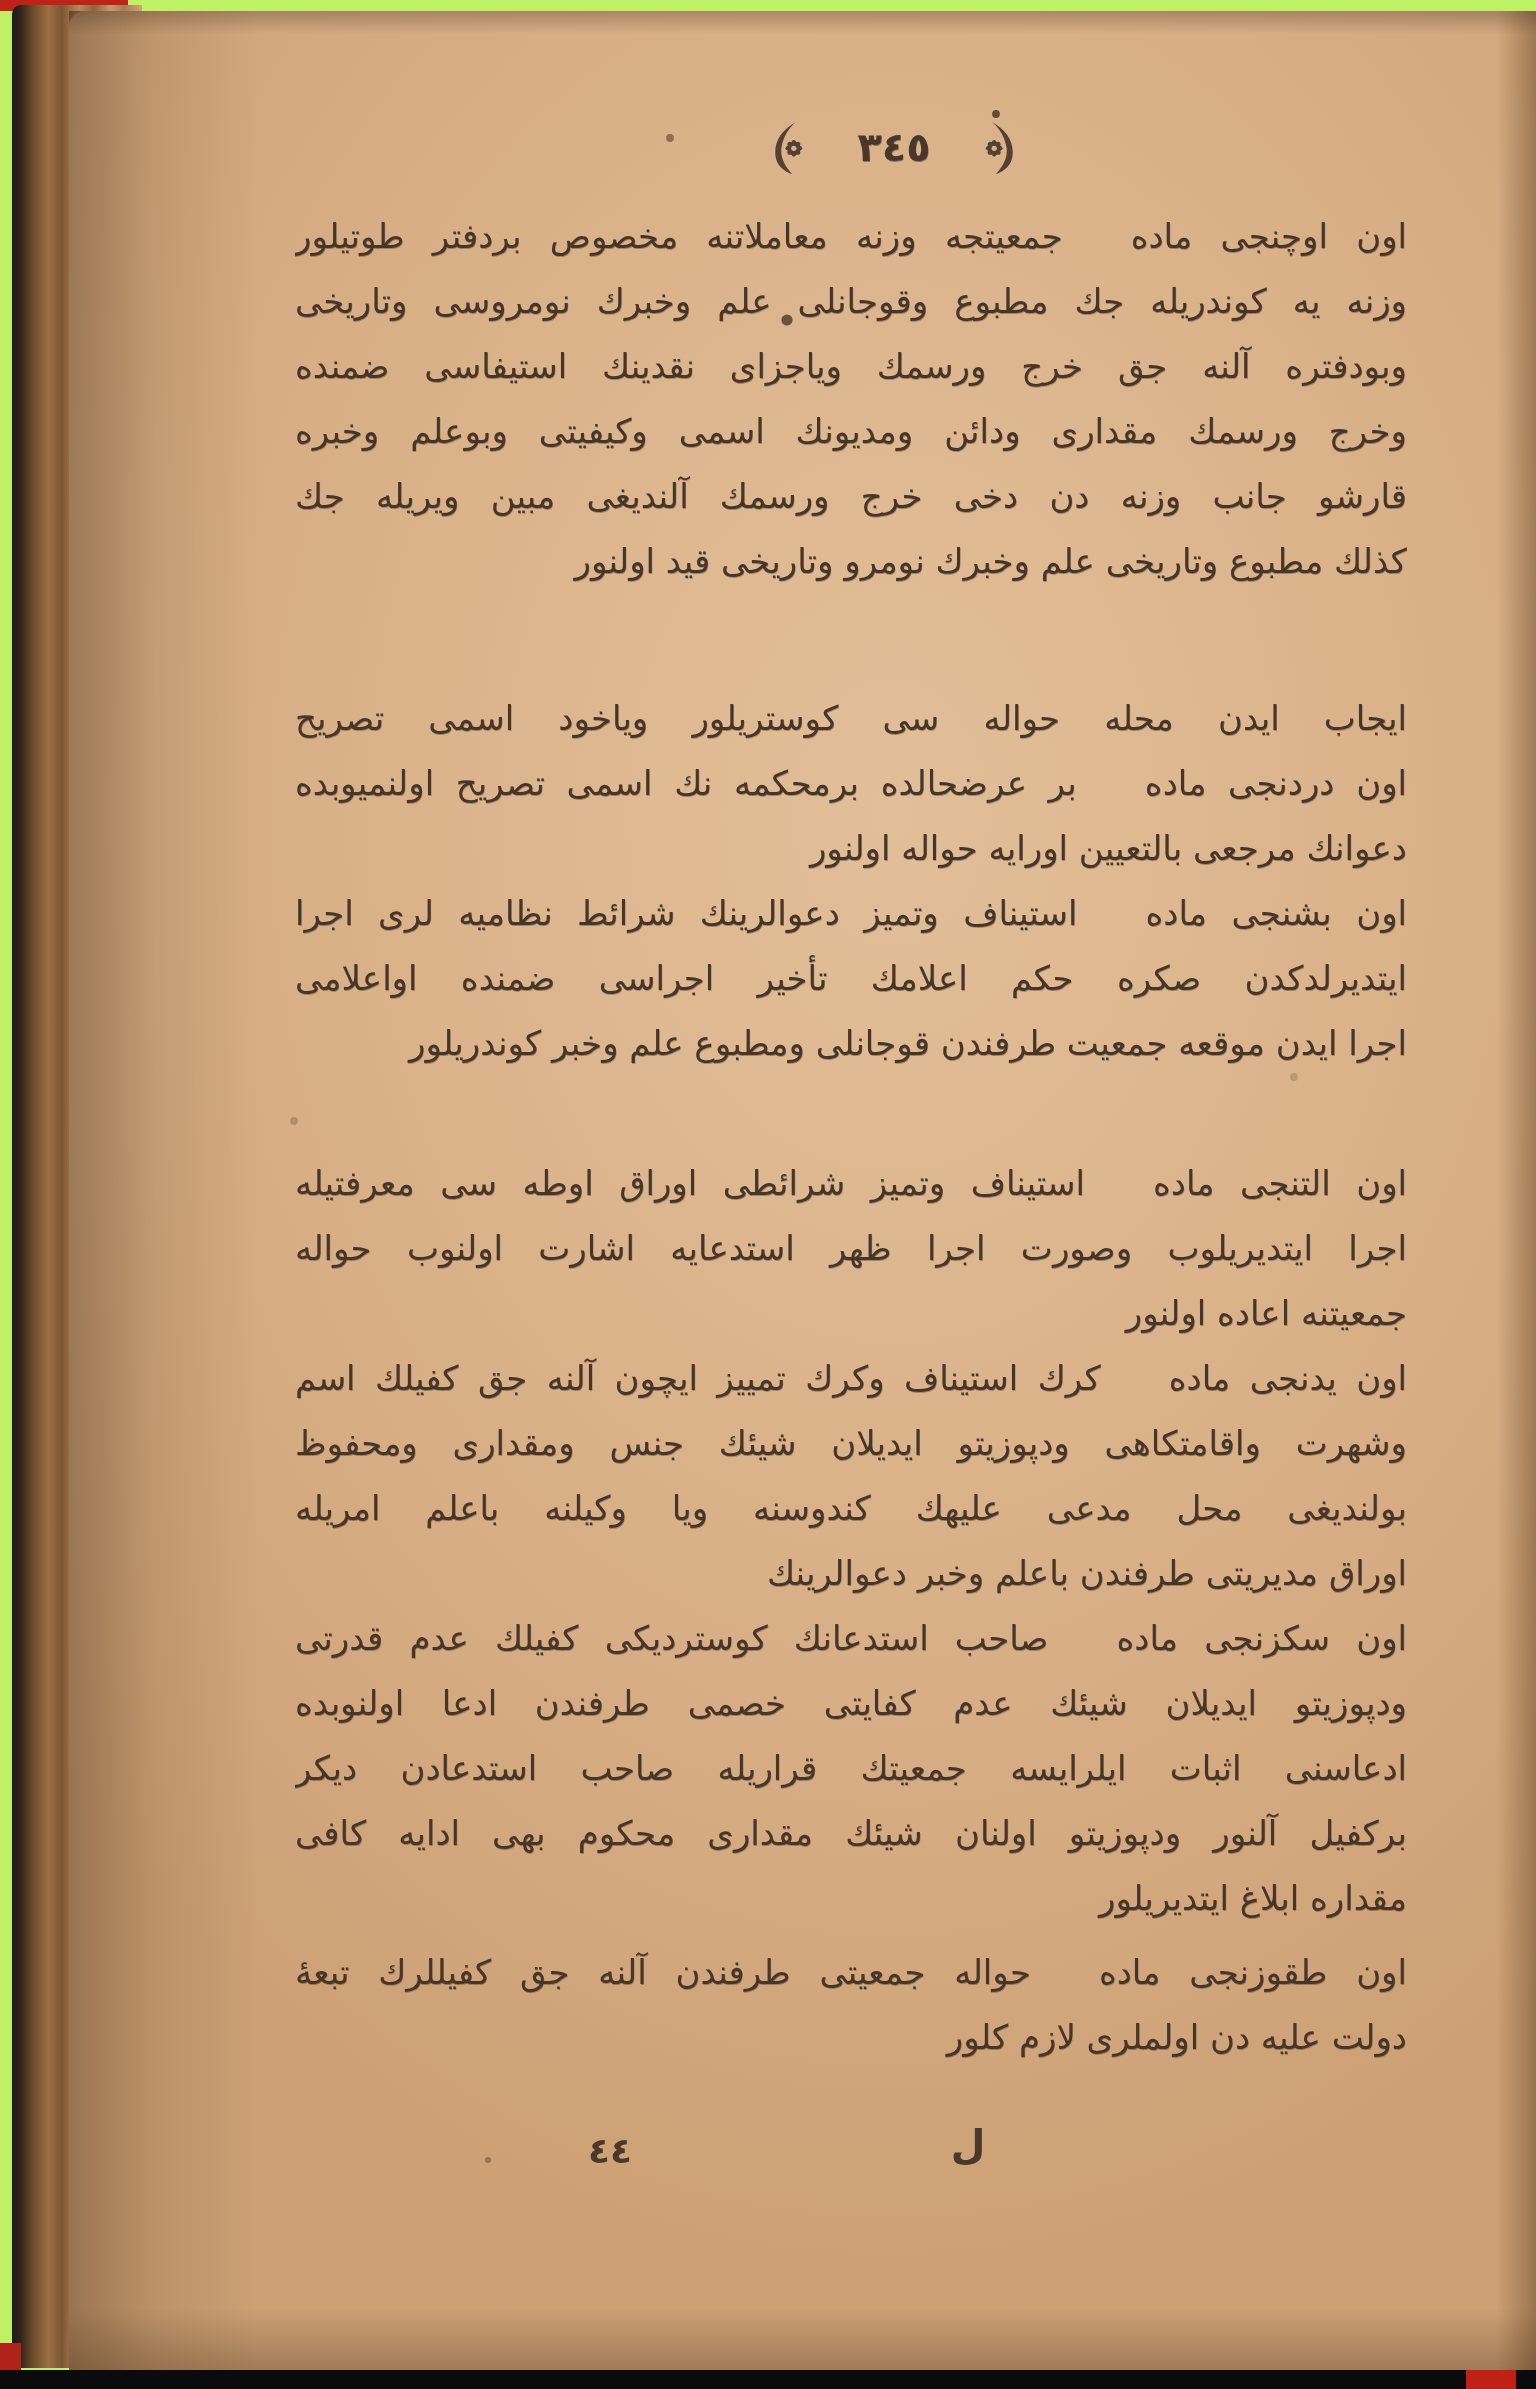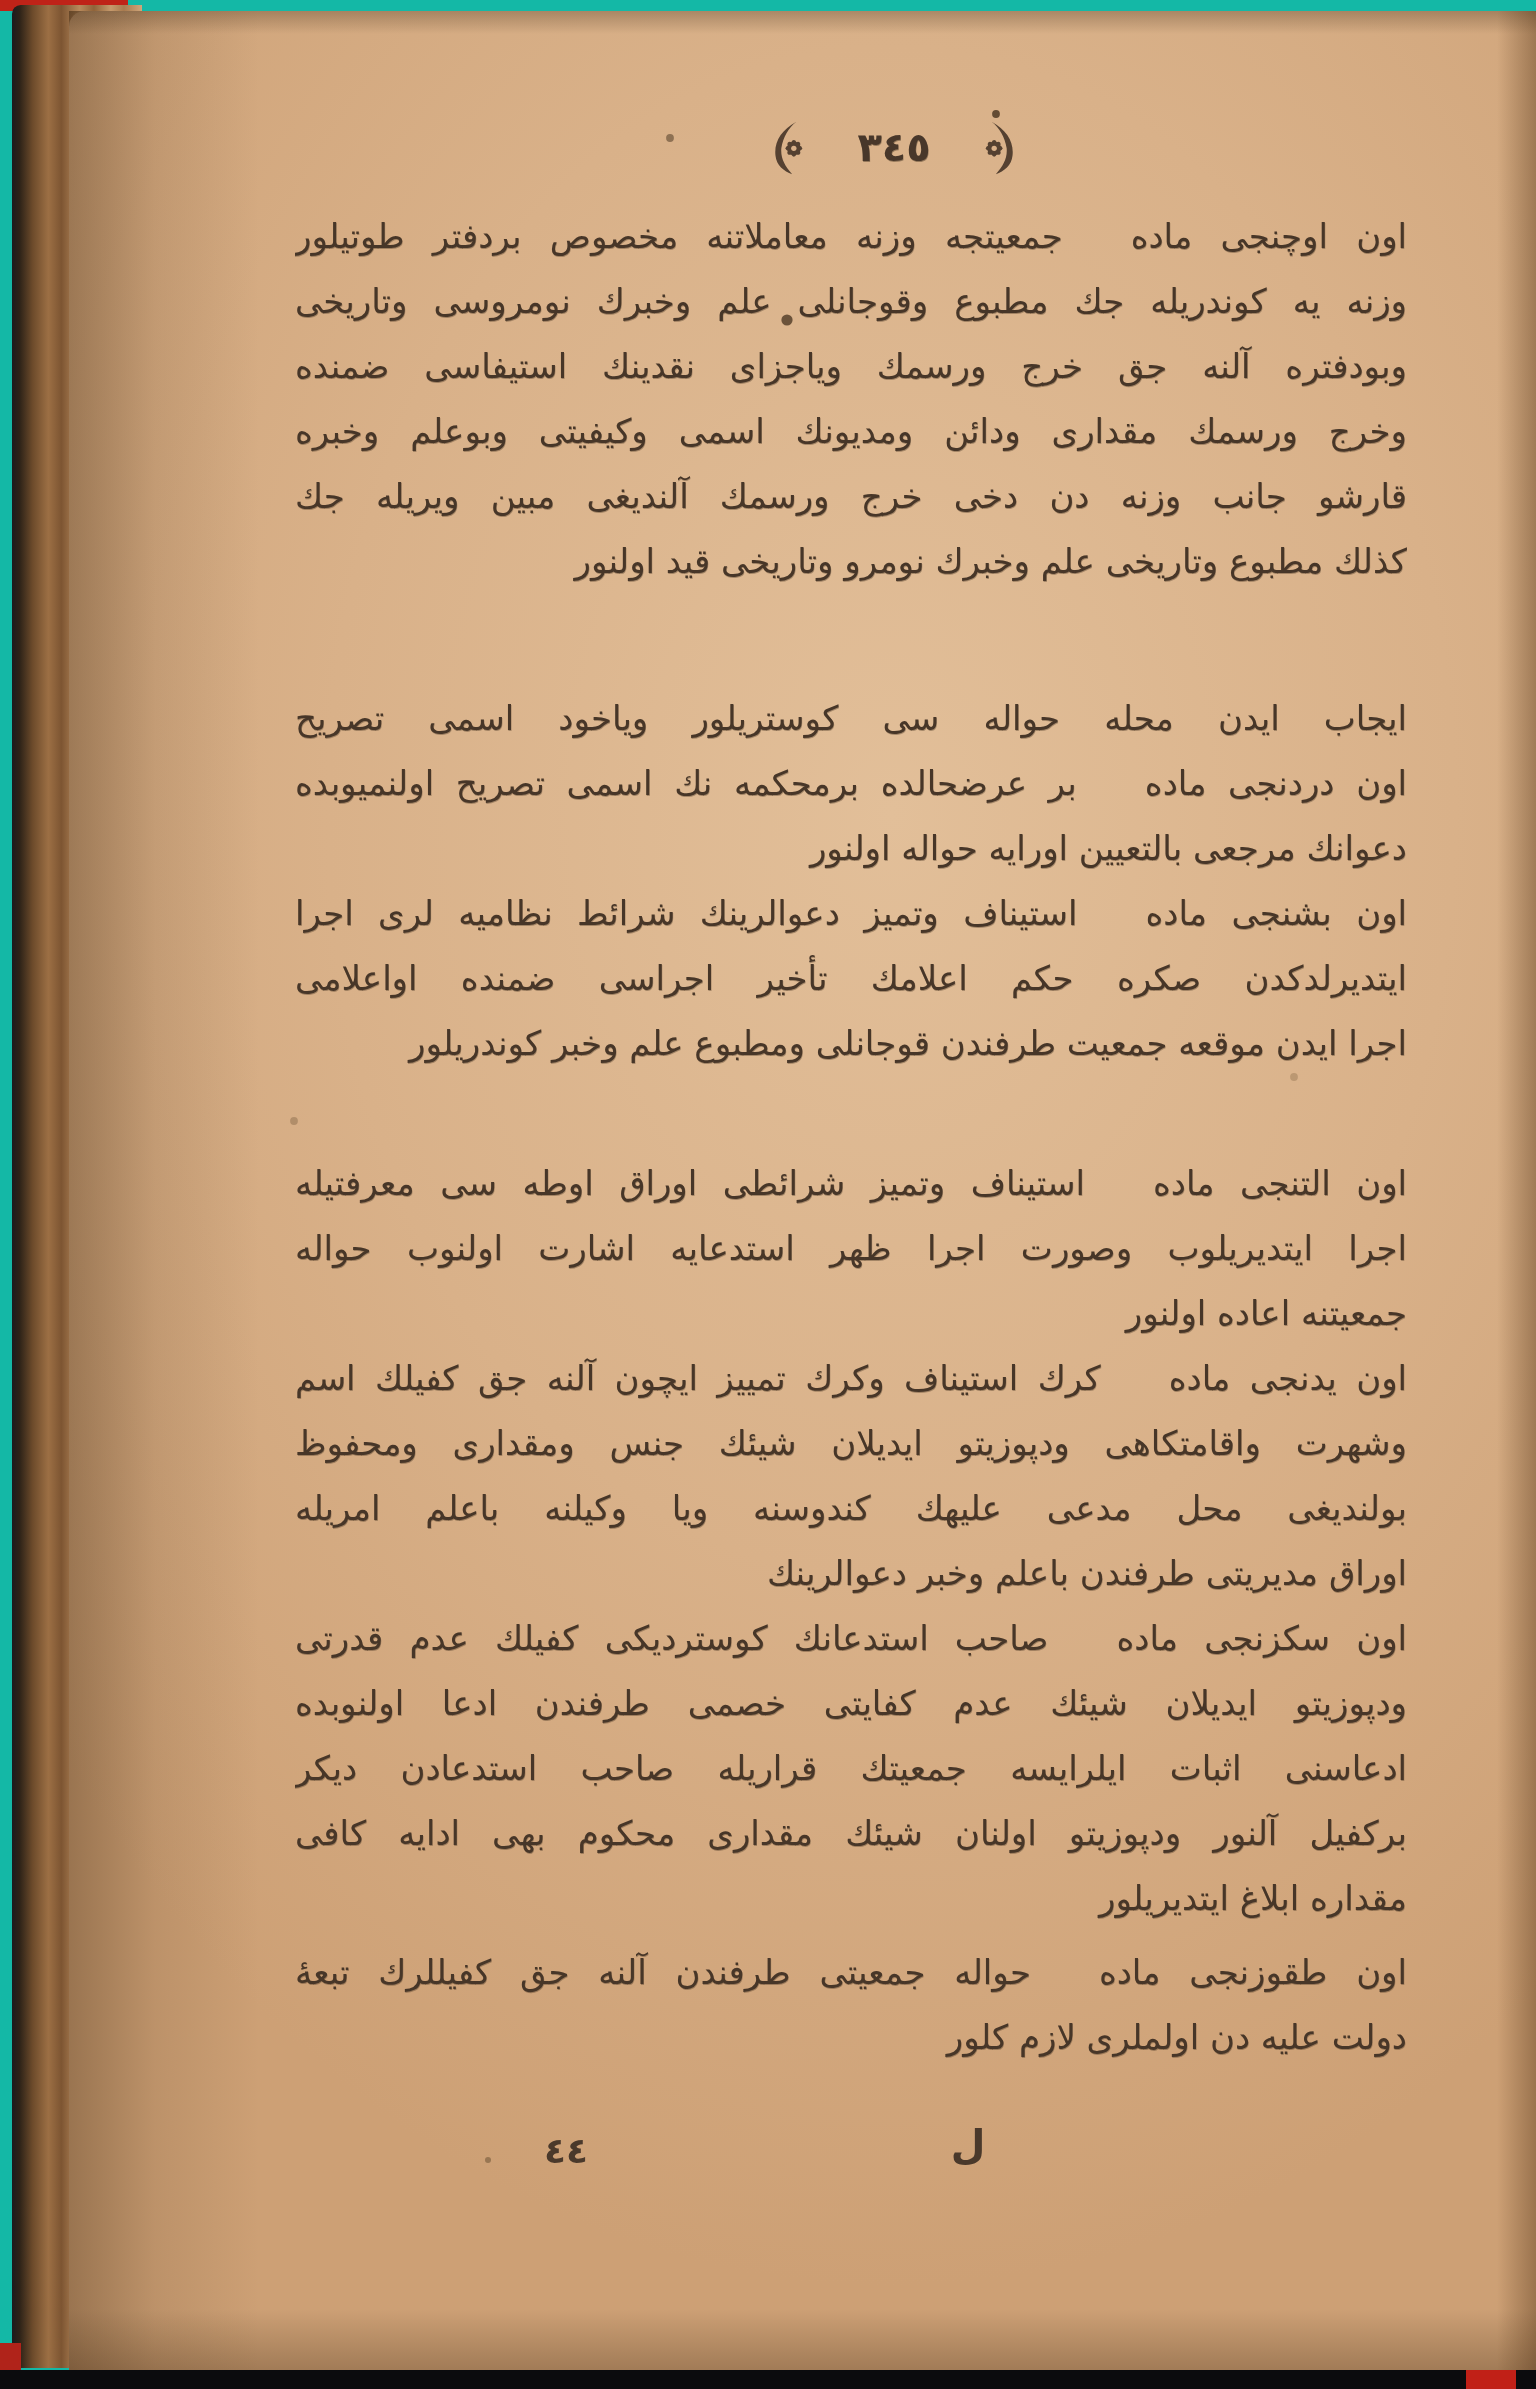--- a/index.html
+++ b/index.html
@@ -1,16 +1,16 @@
 <!DOCTYPE html>
 <html style="font-size:14px"><head>
 <meta charset="utf-8">
 <style>
   html,body{margin:0;padding:0;background:#0d0d0f;}
-  .scan{position:relative;width:1537px;height:2389px;background:#14b8a6;overflow:hidden;
+  .scan{position:relative;width:1537px;height:2389px;background:#bef264;overflow:hidden;
         font-family:"DejaVu Sans",sans-serif;}
   
   .red-top-left{position:absolute;left:0;top:0;width:128px;height:11.3px;background:#bf2318;}
   .red-bottom-left{position:absolute;left:0;top:2343px;width:21px;height:40px;background:#b0231a;}
   .bottom-strip{position:absolute;left:0;bottom:0;width:100%;height:19px;background:#0b0b0d;}
   .bottom-strip .red-square{position:absolute;left:1466px;top:0;width:50px;height:100%;background:#c1201५px;background:#c12017;}
   
   .page-edges{position:absolute;left:12px;top:5.2px;width:130px;height:2363px;border-radius:8.7px 0 0 7px;
     background:linear-gradient(90deg,#1c1c1f 0%,#2e2318 6%,#6d4b2b 16%,#9c6f44 28%,#7d5532 38%,
                #b88a5c 52%,#8f6339 63%,#c69a6c 76%,#a87a4e 86%,#d0a77b 100%);}
@@ -38,21 +38,21 @@
   .textblock{position:absolute;left:295px;top:204px;width:1112px;direction:rtl;
              color:#473628;text-shadow:0.5px 0.6px 0 rgba(70,52,34,.38);}
   .para{margin:0;}
   .textblock .para:nth-of-type(1){margin-bottom:92px;}
   .textblock .para:nth-of-type(3){margin-bottom:75px;}
   .textblock .para:nth-of-type(6){margin-bottom:8.7px;}
   .line{height:65px;line-height:65px;font-size:34px;
         text-align:justify;text-align-last:justify;overflow:hidden;white-space:normal;}
   .line.last{text-align-last:right;}
   
-  .folio{position:absolute;left:544px;top:2130px;width:104px;text-align:left;
+  .folio{position:absolute;left:528px;top:2130px;width:104px;text-align:right;
          font-size:36px;font-weight:bold;color:#4a392b;}
   .catchword{position:absolute;left:929px;top:2121px;width:78px;text-align:center;
          font-size:40px;font-weight:bold;color:#4a392b;}
   
   .specks{position:absolute;left:0;top:0;width:6px;height:6px;border-radius:50%;background:transparent;
      box-shadow:784px 317px 0 2.6px rgba(70,50,30,.75),
                 667px 135px 0 0.9px rgba(80,60,38,.55),
                 993px 111px 0 0.9px rgba(70,50,30,.8),
                 291px 1118px 0 0.9px rgba(120,92,62,.4),
                 485px 2157px 0 0 rgba(100,76,48,.5),

